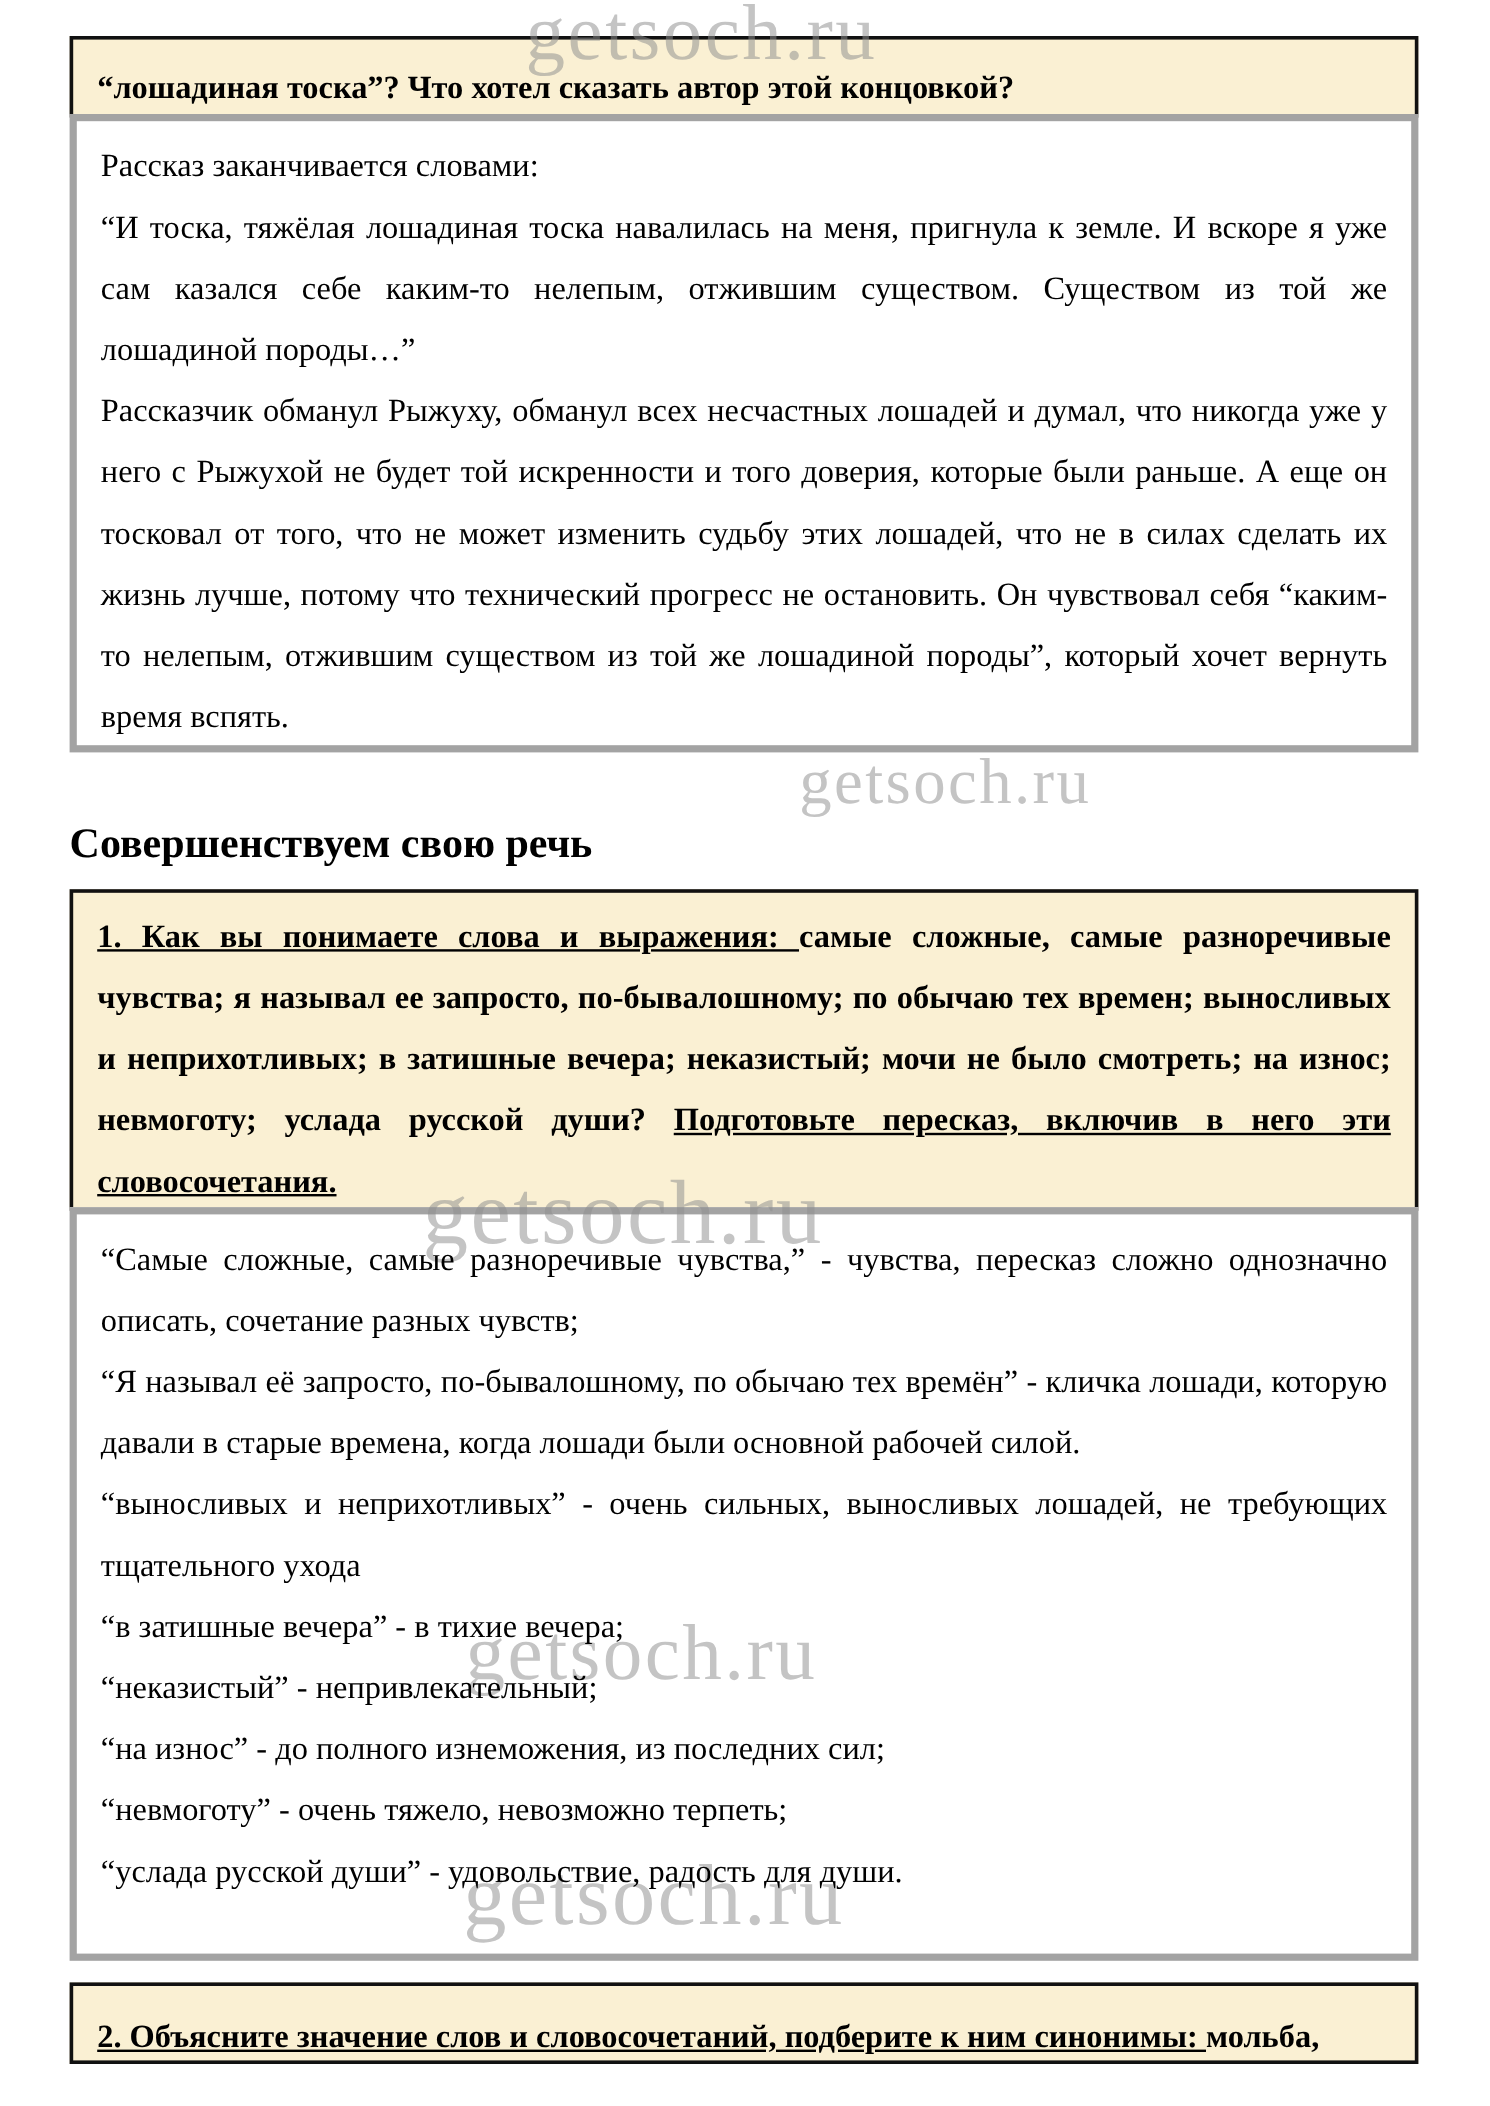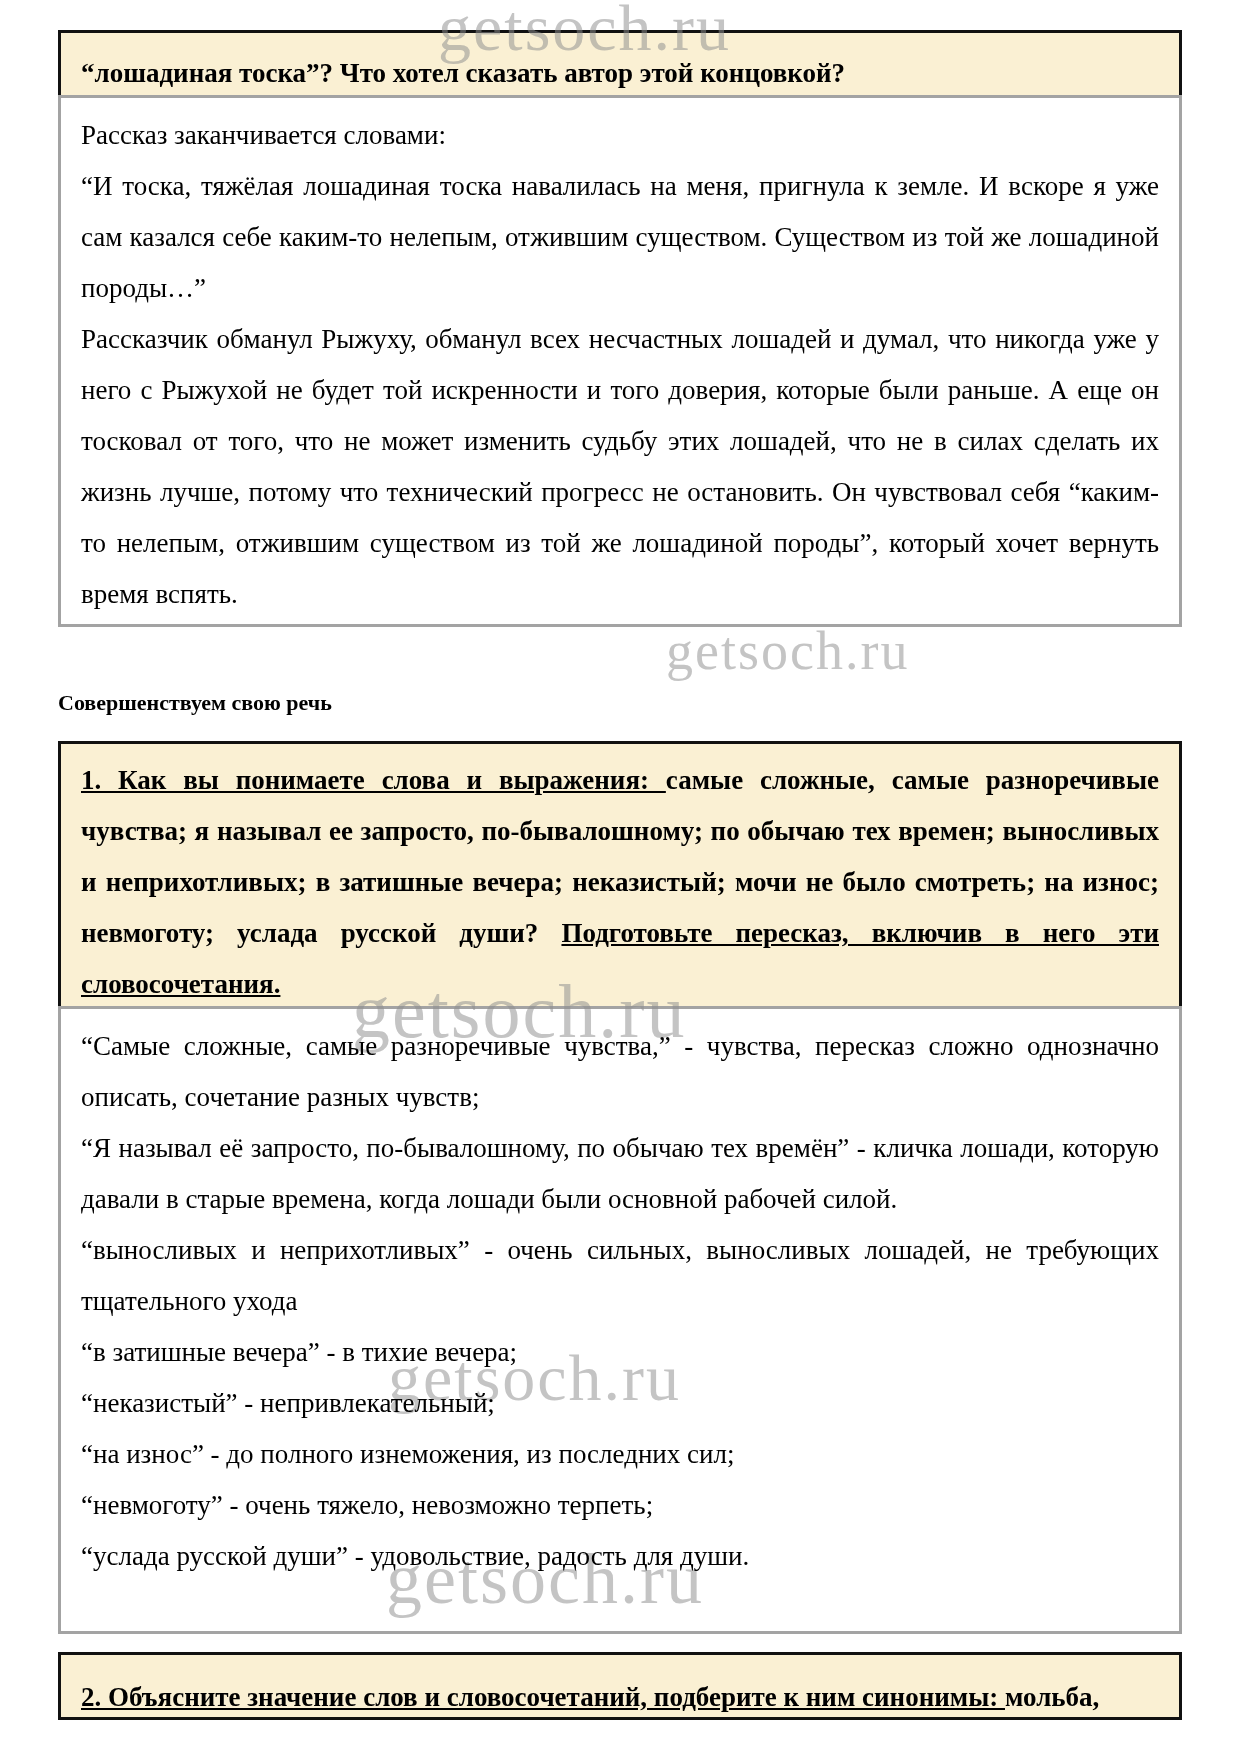--- a/index.html
+++ b/index.html
@@ -20,21 +20,21 @@
   .qbox{
     box-sizing:border-box;
     width:1124px;
     border:3px solid #111;
     background:#faf0d3;
     overflow:hidden;
   }
   .abox{
     box-sizing:border-box;
     width:1124px;
-    border:3px solid #a3a3a3;
+    border:6px solid #a3a3a3;
     background:#ffffff;
     margin-top:-3px;
     overflow:hidden;
   }
   .box1{height:68px;padding:15px 20px 0 20px;}
   .box2{height:532px;padding:12px 20px 0 20px;}
   .box3{height:268px;padding:11px 20px 0 20px;}
   .box4{height:628px;padding:12px 20px 0 20px;}
   .box5{height:68px;padding:17px 20px 0 20px;margin-top:18px;}
   .qtext{
@@ -48,21 +48,21 @@
   .para{
     position:relative;z-index:2;
     margin:0;
     font-size:27px;
     line-height:51px;
     text-align:justify;
   }
   .section-heading{
     position:relative;z-index:2;
     margin:62px 0 24px 0;
-    font-size:22px;
+    font-size:35px;
     font-weight:bold;
     line-height:28px;
     font-family:Liberation Serif, serif;
   }
   .run.bold{font-weight:bold;font-style:normal;text-decoration:underline;}
   .run.bold-italic{font-weight:bold;}
   .watermark{
     position:absolute;
     z-index:1;
     font-family:"Liberation Serif","DejaVu Serif",serif;

